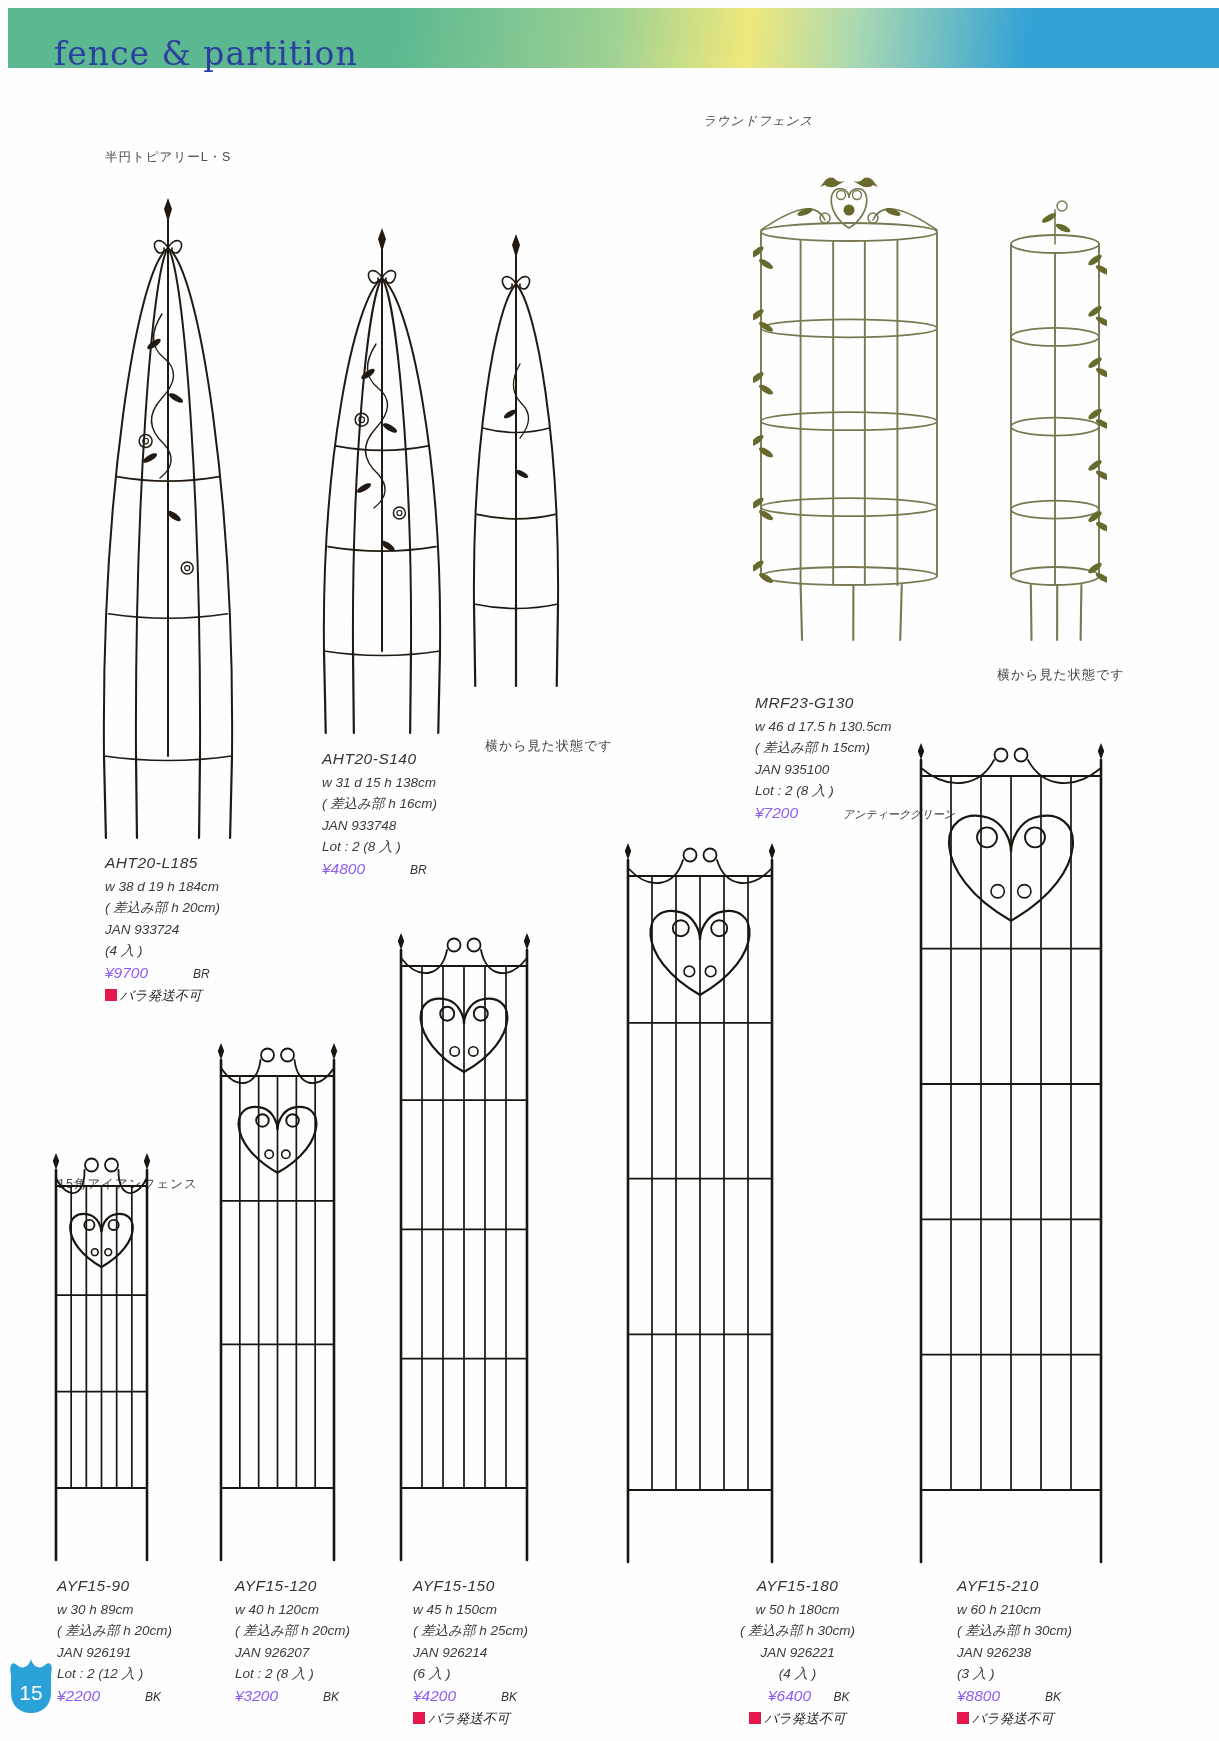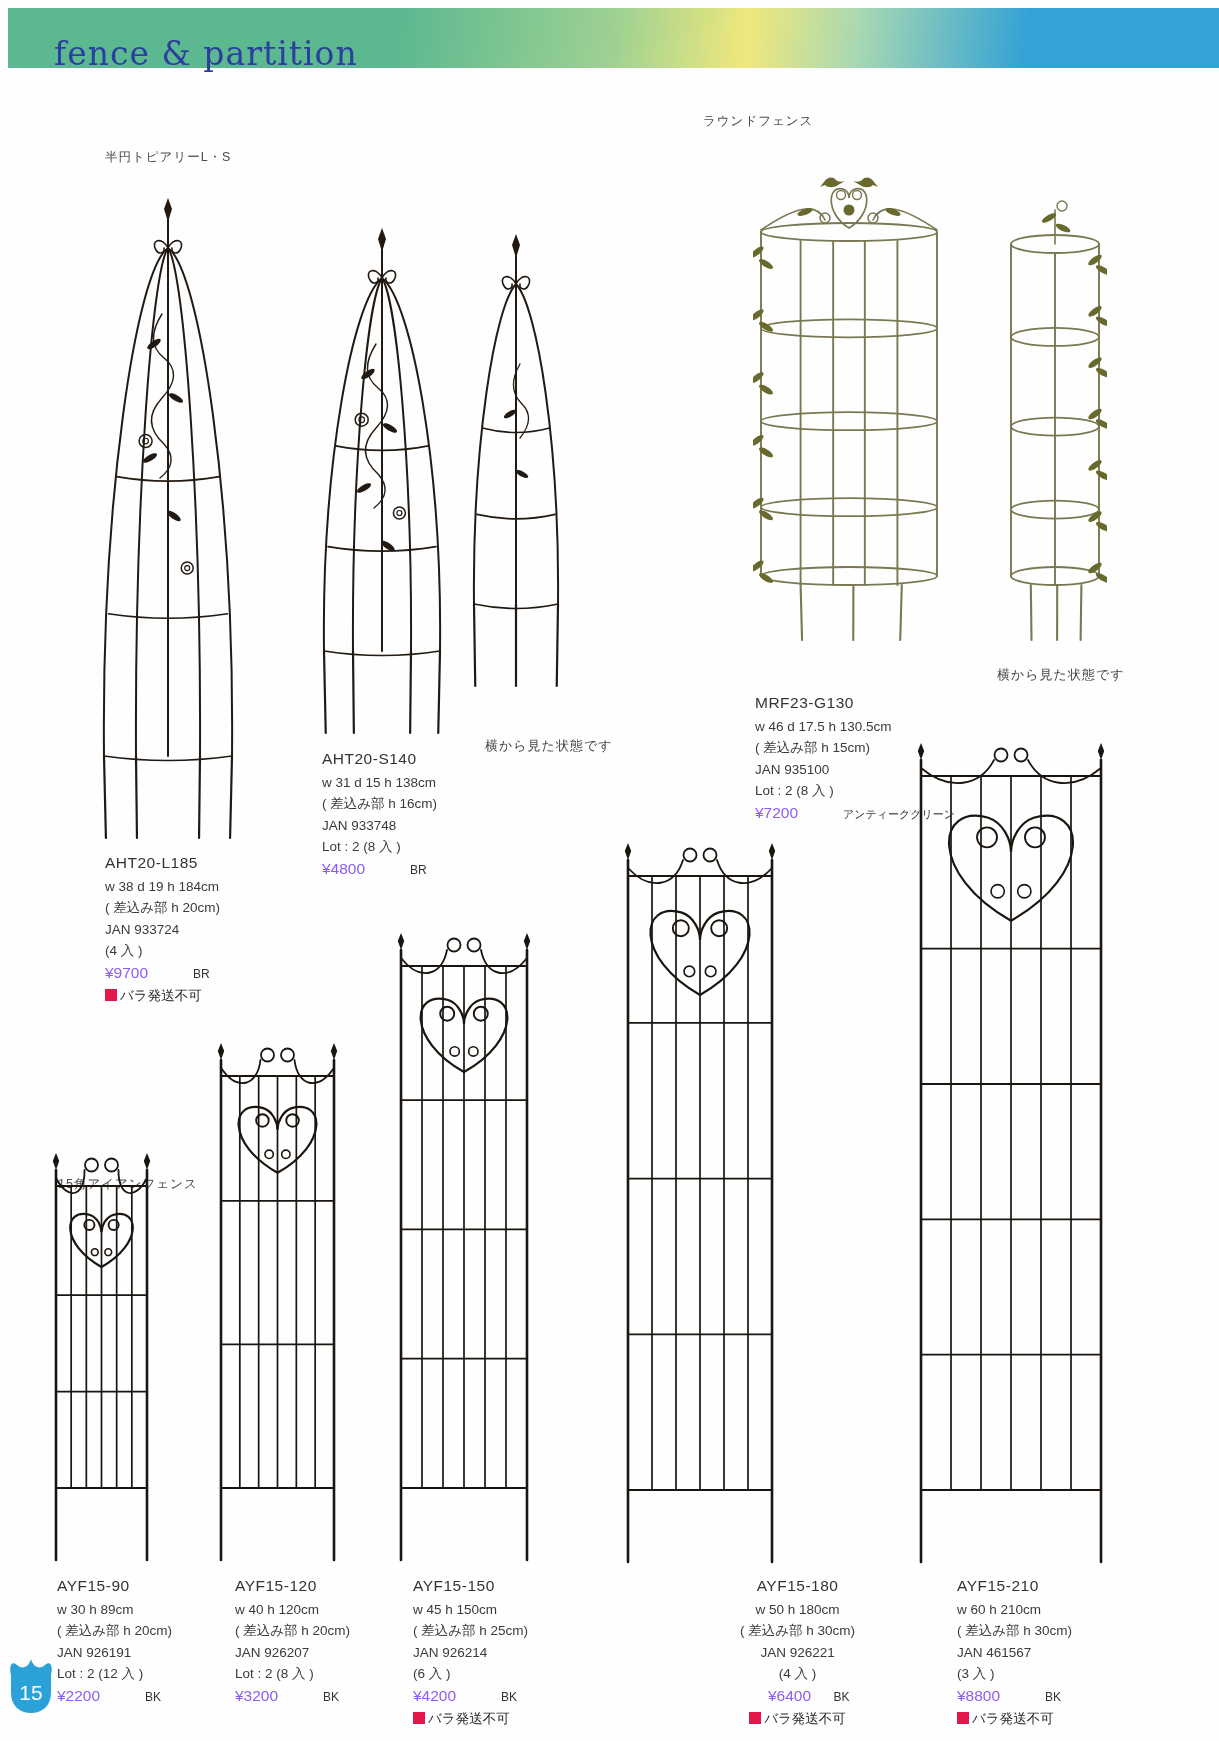--- a/index.html
+++ b/index.html
@@ -4,40 +4,40 @@
 <style>
   html,body{margin:0;padding:0;background:#e8e8e8;}
   .page{position:relative;width:1219px;height:1741px;background:#fefefe;overflow:hidden;
         font-family:"Liberation Sans","DejaVu Sans",sans-serif;color:#3c3c3c;}
   .banner{position:absolute;left:8px;top:8px;width:1211px;height:60px;}
   .page-title{position:absolute;left:54px;top:34px;font-family:"DejaVu Serif","Liberation Serif",serif;
         font-size:33px;letter-spacing:1px;color:var(--title-blue,#2b3f9e);}
   .seclabel{position:absolute;font-size:12.5px;color:#4a4a4a;letter-spacing:1px;white-space:nowrap;}
   .sideview{position:absolute;font-size:13px;color:#444;letter-spacing:1px;white-space:nowrap;}
   .fig{position:absolute;}
-  .info{position:absolute;font-size:13.5px;line-height:21.5px;color:#3b3b3b;white-space:nowrap;}
+  .info{position:absolute;font-size:13.5px;line-height:21.5px;color:#3b3b3b;white-space:nowrap;font-style:italic;}
   .info .code{font-size:15.5px;letter-spacing:.5px;margin-bottom:2px;color:#333;}
   .price-line .price{display:inline-block;min-width:88px;font-size:15.5px;color:#8b5cf6;}
   .ccode{font-size:12px;color:#333;}
   .ccode-jp{font-size:11px;color:#333;}
   .note-line{color:#1d1d1d;}
   .red-sq{display:inline-block;width:12px;height:12px;background:var(--note-red,#e5174d);
         margin-right:3px;vertical-align:-1px;}
   .badge{position:absolute;left:8px;top:1656px;width:46px;height:60px;}
 </style>
 </head>
 <body>
 
 <div class="page">
 
   <div class="banner" id="banner" style="background: linear-gradient(97deg, rgb(91, 184, 144) 0%, rgb(91, 184, 144) 32%, rgb(158, 209, 147) 50%, rgb(239, 232, 124) 61%, rgb(169, 216, 178) 70%, rgb(51, 162, 213) 84%, rgb(51, 162, 213) 100%);"></div>
   <div class="page-title">fence &amp; partition</div>
 
   <div class="seclabel" style="left:105px;top:149px;">半円トピアリーL・S</div>
-  <div class="seclabel" style="left:703px;top:113px;">ラウンドフェンス</div>
+  <div class="seclabel" style="left:703px;top:113px;font-style:italic;">ラウンドフェンス</div>
   <div class="seclabel" style="left:58px;top:1176px;">15角アイアンフェンス</div>
   <div class="sideview" style="left:485px;top:737px;">横から見た状態です</div>
   <div class="sideview" style="left:997px;top:666px;">横から見た状態です</div>
 
   <div id="figs">
       <div class="fig" style="left: 98px; top: 192px;"><svg width="140" height="650" viewBox="0 0 140 650">
           <polygon points="70,6 74,17 70,30 66,17" fill="#221a12"></polygon>
           <line x1="70" y1="28" x2="70" y2="56" stroke="#221a12" stroke-width="2" stroke-linecap="round"></line>
           <path d="M 70,56 c -6,-12 -18,-8 -12,2 c 3,5 9,3 8,-2" fill="none" stroke="#221a12" stroke-width="1.6" stroke-linecap="round"></path>
           <path d="M 70,56 c 6,-12 18,-8 12,2 c -3,5 -9,3 -8,-2" fill="none" stroke="#221a12" stroke-width="1.6" stroke-linecap="round"></path>
@@ -368,21 +368,21 @@
     <div>JAN 926221</div>
     <div>(4 入 )</div>
     <div class="price-line"><span class="price">¥6400</span><span class="ccode">BK</span></div>
     <div class="note-line"><span class="red-sq"></span><span>バラ発送不可</span></div>
   </div>
 
   <div class="info" style="left:957px;top:1575px;">
     <div class="code">AYF15-210</div>
     <div>w 60 h 210cm</div>
     <div>( 差込み部 h 30cm)</div>
-    <div>JAN 461567</div>
+    <div>JAN 926238</div>
     <div>(3 入 )</div>
     <div class="price-line"><span class="price">¥8800</span><span class="ccode">BK</span></div>
     <div class="note-line"><span class="red-sq"></span><span>バラ発送不可</span></div>
   </div>
 
   <div class="badge">
     <svg width="46" height="60" viewBox="0 0 46 60">
       <path d="M23,3 C21,11 14,14 9,9 C3,4 1,11 3,19 L3,37 C3,50 12,57 23,57 C34,57 43,50 43,37 L43,19 C45,11 43,4 37,9 C32,14 25,11 23,3 Z" fill="#2aa2d8" id="badge-shape"></path>
       <text x="23" y="44" text-anchor="middle" font-size="21" font-family="Liberation Sans, sans-serif" fill="#ffffff">15</text>
     </svg>

